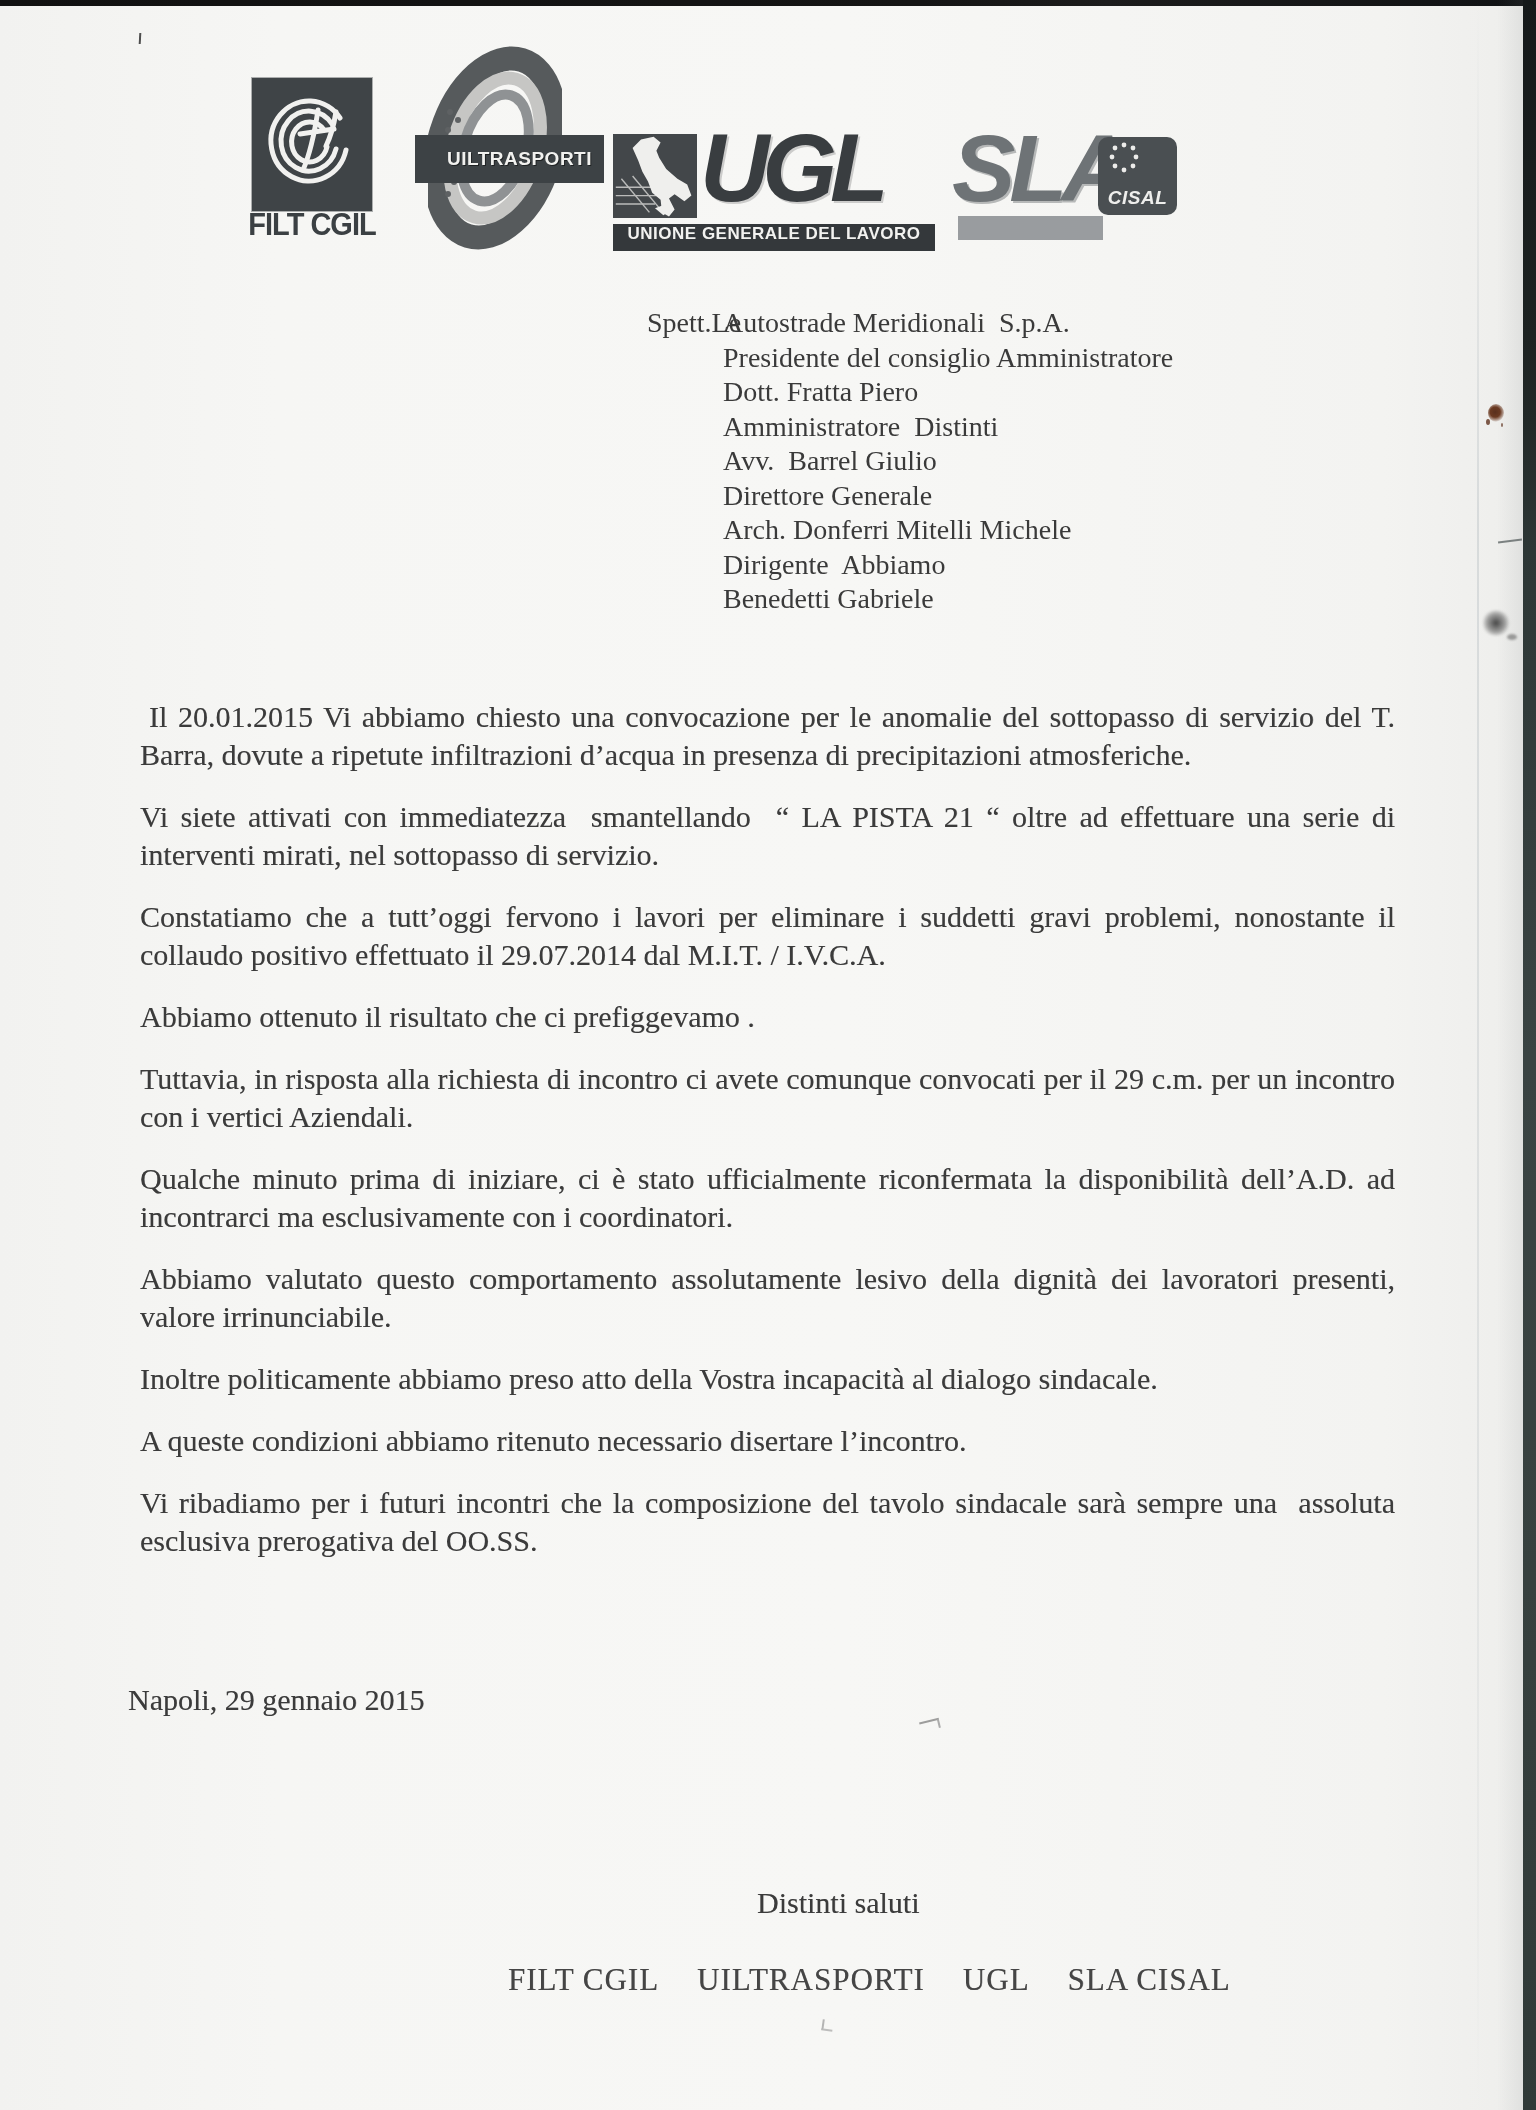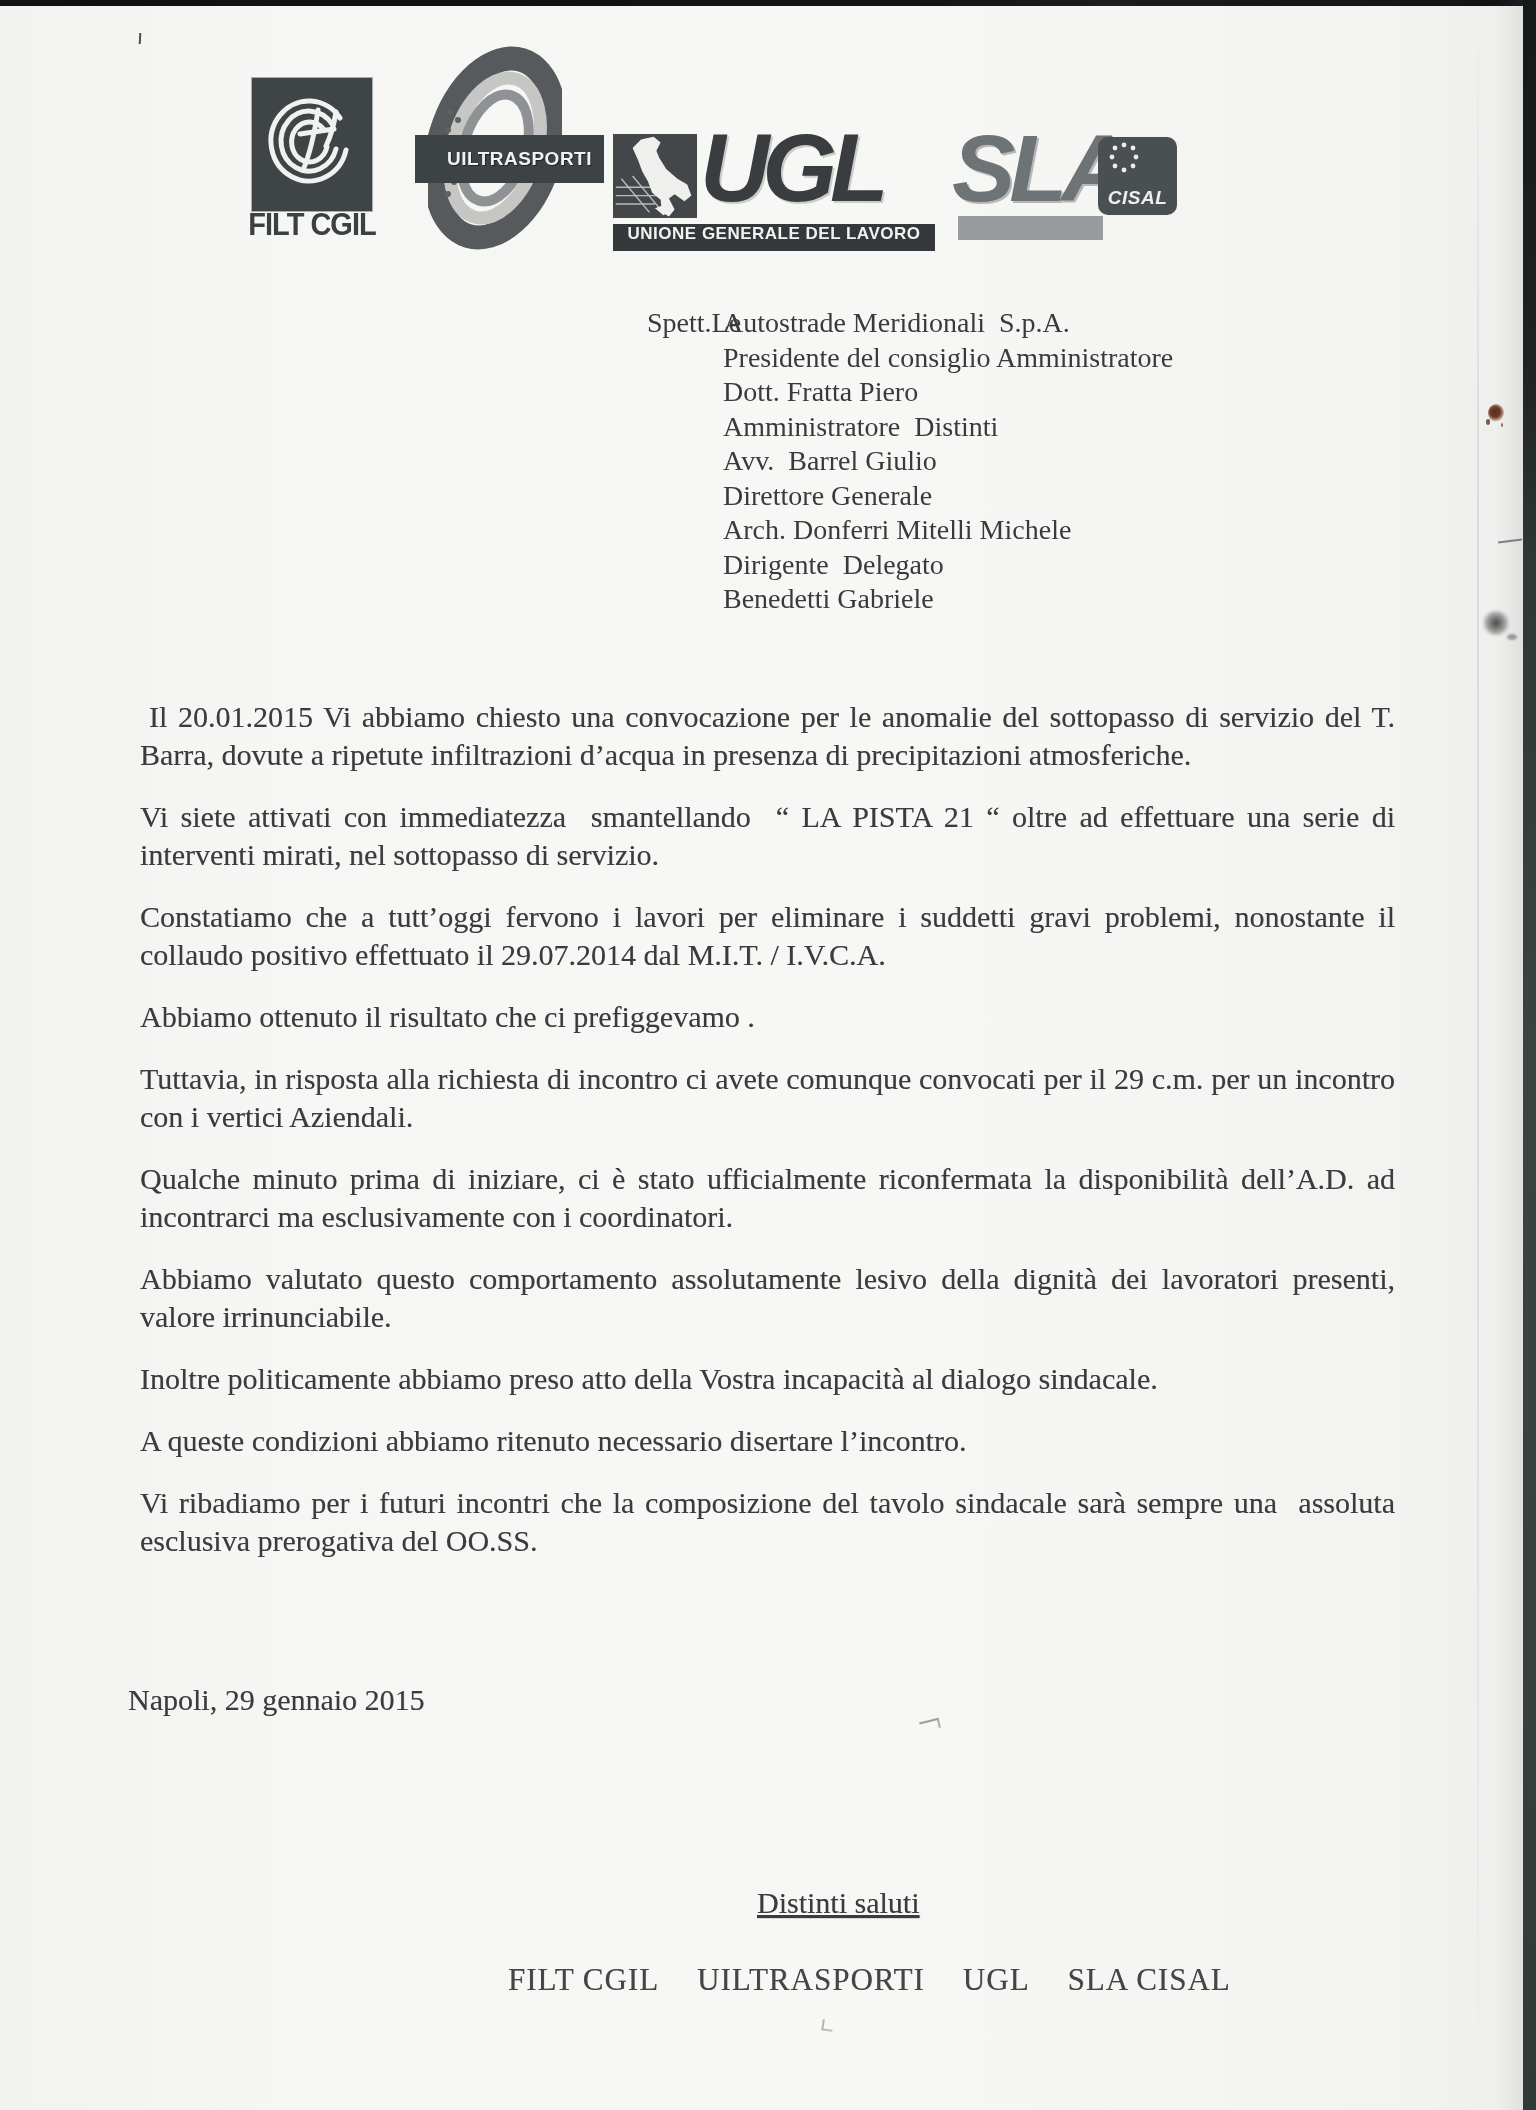--- a/index.html
+++ b/index.html
@@ -80,21 +80,21 @@
   
   .body-text{position:absolute;left:127px;top:698px;width:1268px;
     font-size:30px;line-height:38px;text-align:justify;color:#3b3b3b;
     text-shadow:.3px .4px .5px rgba(70,70,70,.45);}
   .body-text p{margin:0 0 24px 13px;white-space:pre-wrap;text-align:justify;-moz-text-align-last:left;text-align-last:left;}
   .body-text p:first-child{text-indent:9px;}
 
   .dateline{position:absolute;left:128px;top:1683px;font-size:30px;color:#3b3b3b;
     text-shadow:.3px .4px .5px rgba(70,70,70,.45);}
   .closing-salute{position:absolute;left:757px;top:1886px;font-size:30px;color:#3b3b3b;
-    text-shadow:.3px .4px .5px rgba(70,70,70,.45);text-decoration:underline;}
+    text-shadow:.3px .4px .5px rgba(70,70,70,.45);}
   .signature-row{position:absolute;left:508px;top:1962px;display:flex;gap:38px;
     font-size:31px;letter-spacing:1px;color:#454545;
     text-shadow:.3px .4px .5px rgba(70,70,70,.5);}
 </style>
 </head>
 <body>
 
 <div class="page">
 
   <div class="letterhead">
@@ -178,21 +178,21 @@
   <div class="recipient">
     <span class="recipient-salutation">Spett.Le</span>
     <div class="recipient-lines">
         <div>Autostrade Meridionali  S.p.A.</div>
         <div>Presidente del consiglio Amministratore</div>
         <div>Dott. Fratta Piero</div>
         <div>Amministratore  Distinti</div>
         <div>Avv.  Barrel Giulio</div>
         <div>Direttore Generale</div>
         <div>Arch. Donferri Mitelli Michele</div>
-        <div>Dirigente  Delegato</div>
+        <div>Dirigente  Abbiamo</div>
         <div>Benedetti Gabriele</div>
       </div>
   </div>
 
   <div class="body-text">
       <p class="para">Il 20.01.2015 Vi abbiamo chiesto una convocazione per le anomalie del sottopasso di servizio del T. Barra, dovute a ripetute infiltrazioni d’acqua in presenza di precipitazioni atmosferiche.</p>
       <p class="para">Vi siete attivati con immediatezza  smantellando  “ LA PISTA 21 “ oltre ad effettuare una serie di interventi mirati, nel sottopasso di servizio.</p>
       <p class="para">Constatiamo che a tutt’oggi fervono i lavori per eliminare i suddetti gravi problemi, nonostante il collaudo positivo effettuato il 29.07.2014 dal M.I.T. / I.V.C.A.</p>
       <p class="para">Abbiamo ottenuto il risultato che ci prefiggevamo .</p>
       <p class="para">Tuttavia, in risposta alla richiesta di incontro ci avete comunque convocati per il 29 c.m. per un incontro con i vertici Aziendali.</p>

